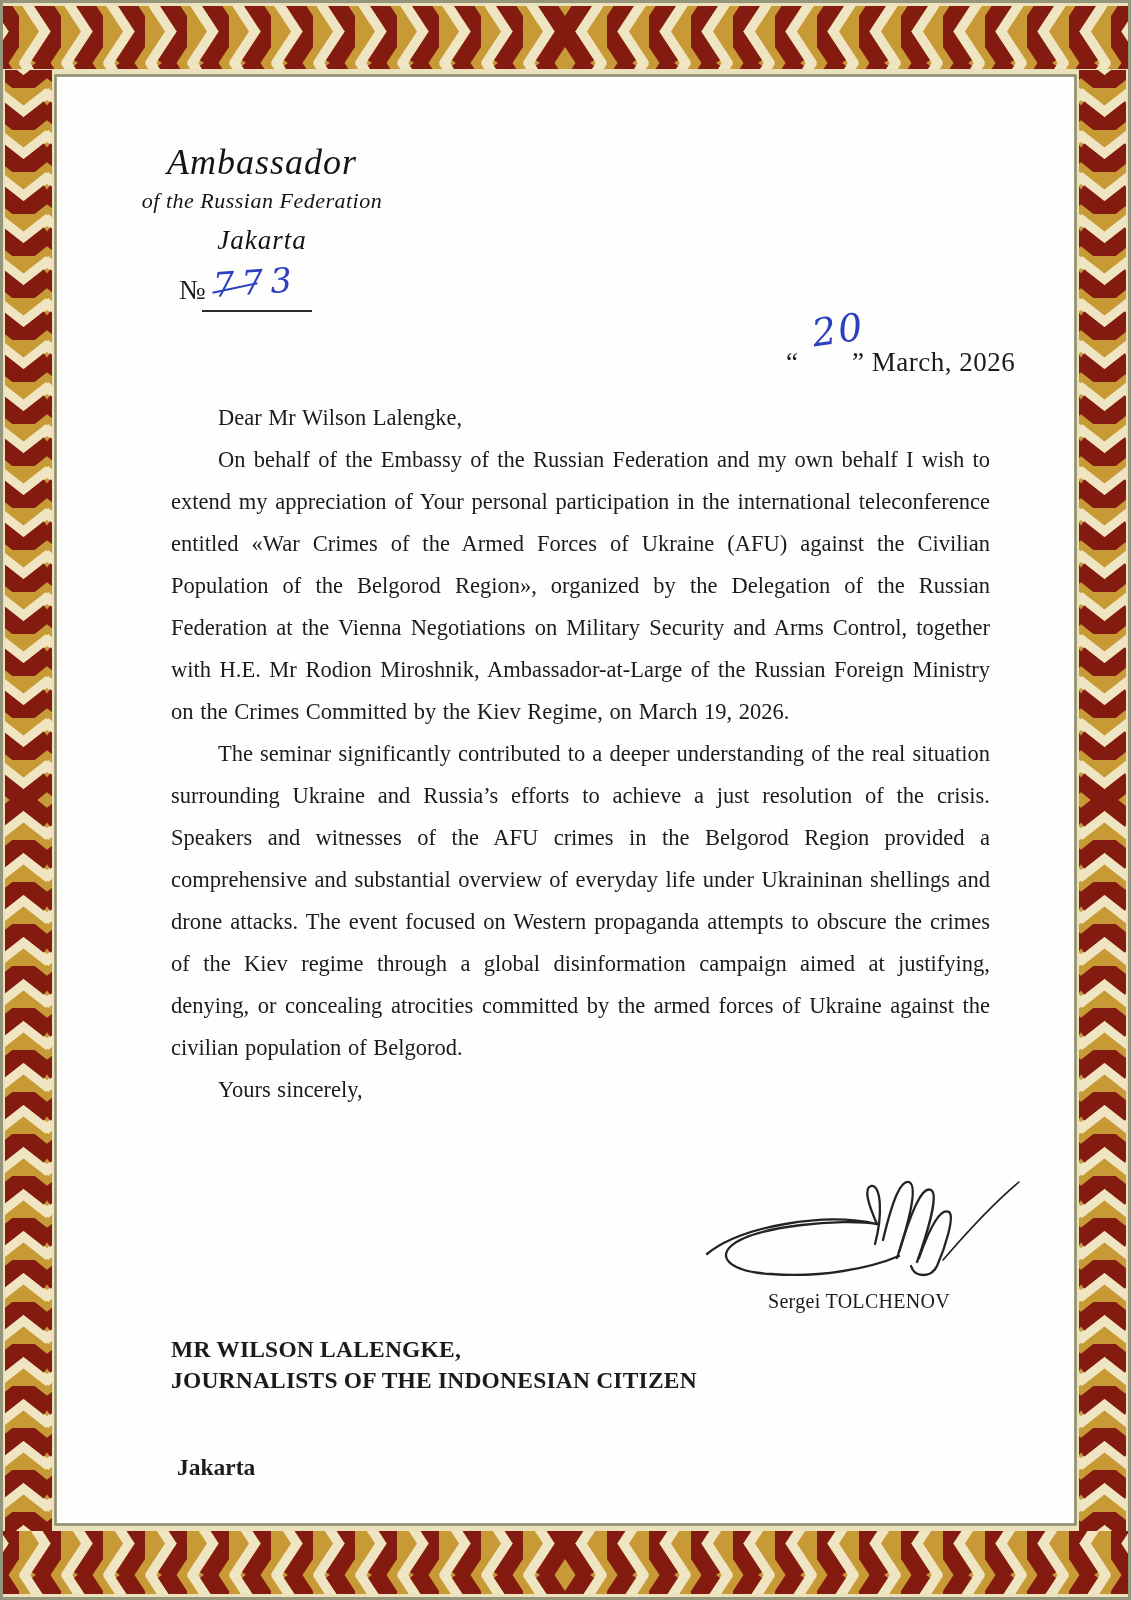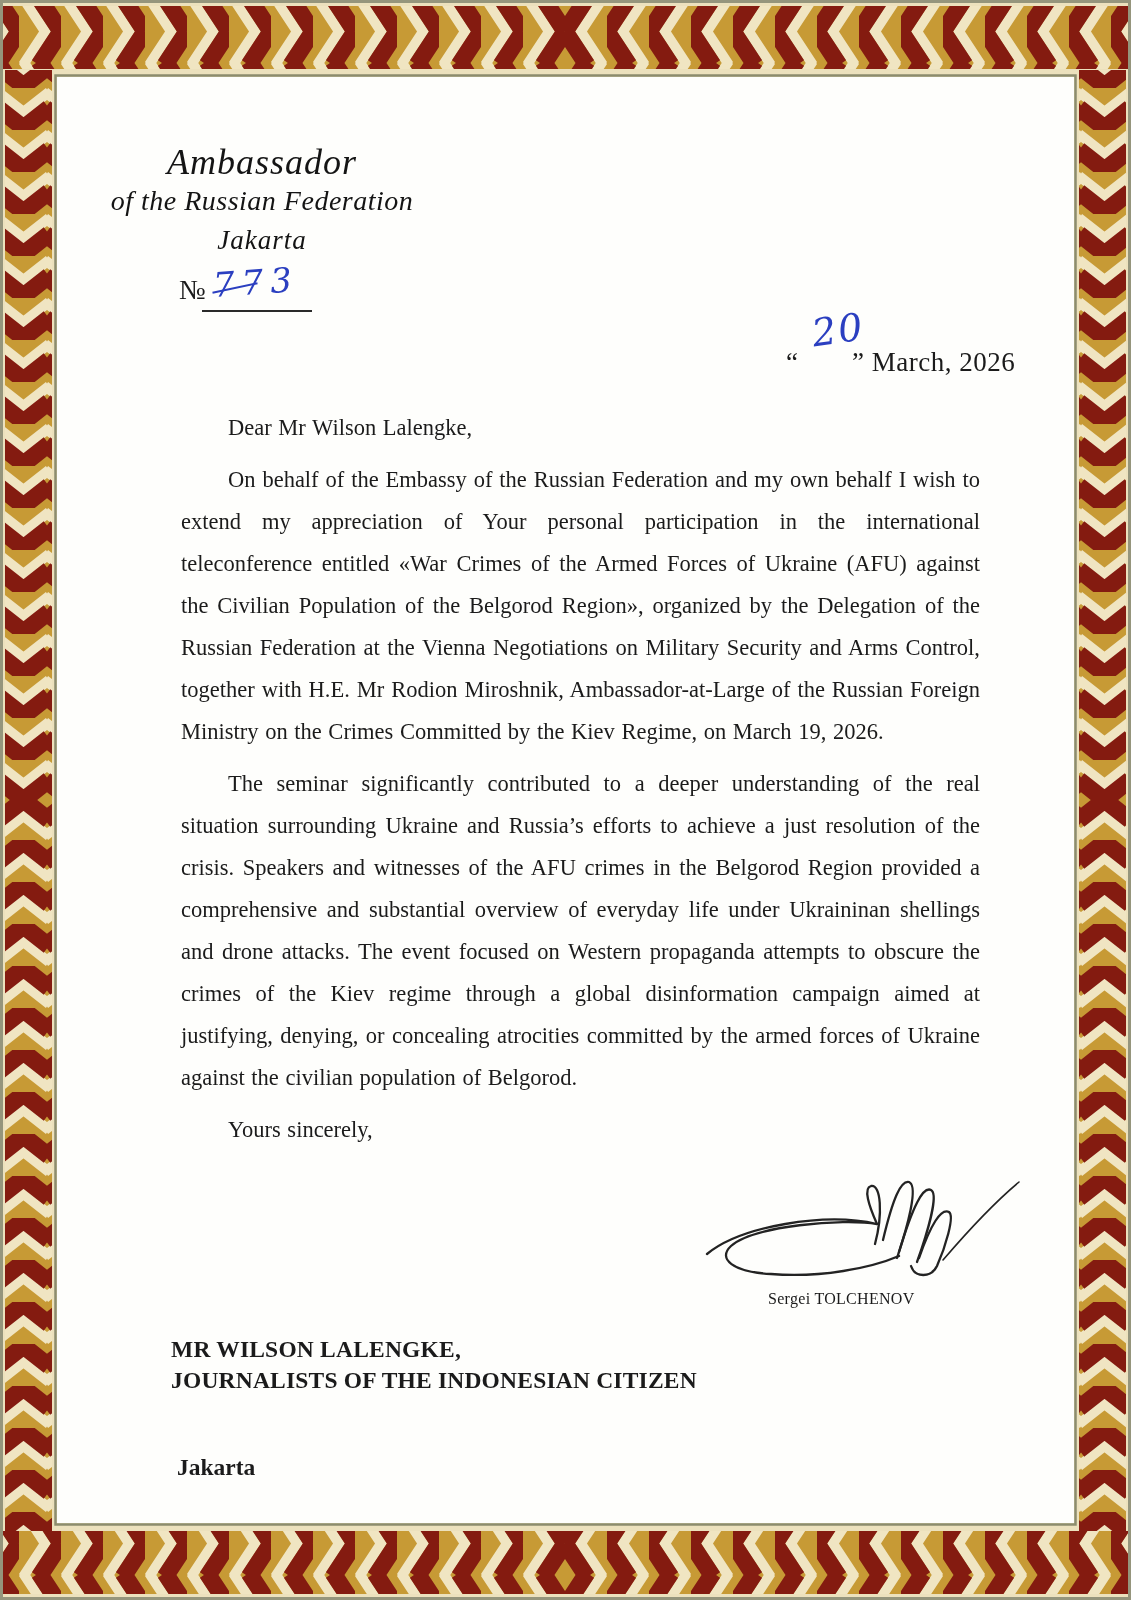--- a/index.html
+++ b/index.html
@@ -9,21 +9,21 @@
     font-family:"Liberation Serif", serif;
     color:#1b1b1b;
   }
   .abs{position:absolute;}
   
   .letterhead{
     left:92px;top:142px;width:340px;text-align:center;
     font-style:italic;color:#141414;
   }
   .lh1{font-size:36px;line-height:40px;letter-spacing:1px;}
-  .lh2{font-size:28px;line-height:38px;letter-spacing:0.5px;}
+  .lh2{font-size:22px;line-height:38px;letter-spacing:0.5px;}
   .lh3{font-size:27px;line-height:40px;letter-spacing:1px;}
   .no-label{left:179px;top:274px;font-size:28px;}
   .no-value{
     left:213px;top:262px;font-size:34px;color:#2b3fc0;
     font-style:italic;font-family:"DejaVu Serif",serif;
     letter-spacing:7px;transform:rotate(-4deg);
   }
   .no-cross{
     left:212px;top:287px;width:46px;height:0;
     border-top:2px solid #2b3fc0;transform:rotate(-12deg);
@@ -38,27 +38,27 @@
     font-style:italic;font-family:"DejaVu Serif",serif;
     transform:rotate(-8deg);letter-spacing:2px;
   }
   .date-rest{left:852px;top:347px;font-size:27px;letter-spacing:0.5px;}
   
   .body-text{
     left:171px;top:397px;width:819px;
     font-size:22.5px;line-height:42px;
   }
   .body-text p{
-    margin:10px;text-align:justify;text-indent:47px;word-spacing:1px;
+    margin:0;text-align:justify;text-indent:47px;word-spacing:1px;
   }
   .body-text p.salutation{text-align:left;}
   .closing{margin:0;text-indent:47px;}
   
   .sig-svg{left:693px;top:1162px;}
-  .signer{left:768px;top:1290px;width:222px;font-size:16px;letter-spacing:0.3px;}
+  .signer{left:768px;top:1290px;width:222px;font-size:20px;letter-spacing:0.3px;}
   
   .recipient{
     left:171px;top:1334px;font-weight:bold;font-size:23.5px;line-height:30.5px;
     letter-spacing:0.2px;
   }
   .city{left:177px;top:1454px;font-weight:bold;font-size:23.5px;}
 </style>
 </head>
 <body>
 

